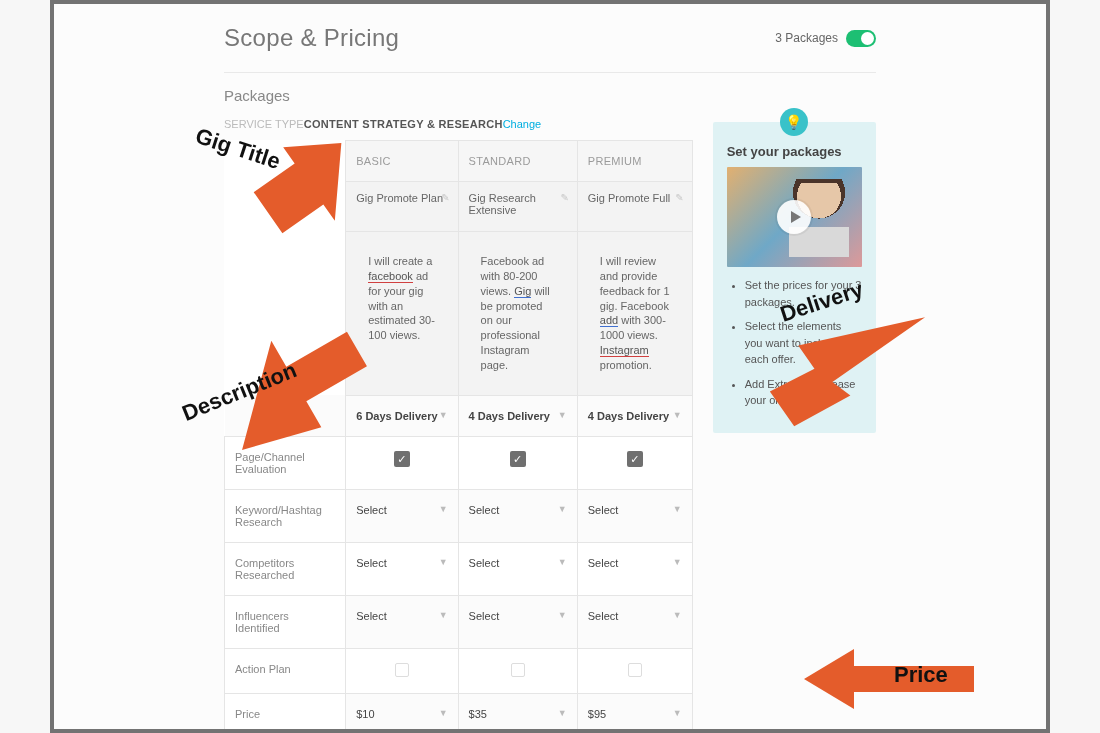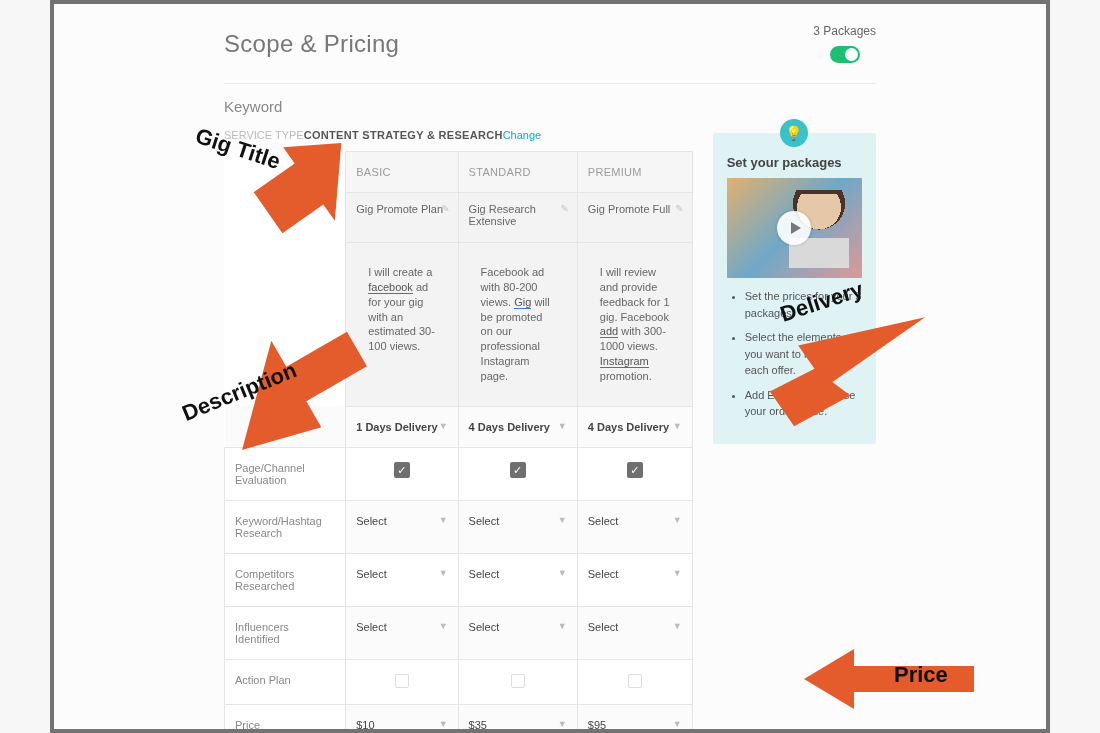--- a/index.html
+++ b/index.html
@@ -1,21 +1,21 @@
 <!DOCTYPE html>
 <html><head>
 <meta charset="utf-8">
 <style>
   * { box-sizing: border-box; }
   html,body { margin:0; padding:0; font-family: Helvetica, Arial, sans-serif; background:#f7f7f7; color:#555; }
   .viewport { width:1000px; height:733px; position:relative; overflow:hidden; background:#fcfcfc; border:4px solid #737373; margin:0 auto; }
   .page { padding:20px 170px 0 170px; }
   h1.title { font-size:24px; font-weight:300; color:#777; margin:0; letter-spacing:0.3px; }
   .topbar { display:flex; justify-content:space-between; align-items:center; }
-  .toggle-wrap { display:flex; align-items:center; gap:8px; font-size:12px; color:#666;flex-direction:column; }
+  .toggle-wrap { display:flex; align-items:center; gap:8px; font-size:12px; color:#666; }
   .toggle { width:30px; height:17px; border-radius:10px; background:#1dbf73; position:relative; }
   .toggle .knob { width:13px; height:13px; background:#fff; border-radius:50%; position:absolute; top:2px; right:2px; }
   hr.sep { border:none; border-top:1px solid #e9e9e9; margin:20px 0 14px 0; }
   .section-label { font-size:15px; color:#888; font-weight:400; margin:0 0 14px 0; }
   .service-line { font-size:11px; color:#999; display:flex; align-items:flex-start; margin-bottom:10px; }
   .service-line .svc-type { color:#bbb; }
   .service-line .svc-val { color:#555; font-weight:700; letter-spacing:0.3px; }
   .service-line .change { color:#00aee0; font-weight:400; cursor:pointer; }
 
   .layout { display:flex; gap:20px; align-items:flex-start; }
@@ -61,21 +61,21 @@
   <div class="topbar">
     <h1 class="title">Scope &amp; Pricing</h1>
     <div class="toggle-wrap">
       <span>3 Packages</span>
       <div class="toggle">
             <div class="knob"></div>
           </div>
     </div>
   </div>
   <hr class="sep">
-  <div class="section-label">Keyword</div>
+  <div class="section-label">Packages</div>
 
   <div class="service-line">
     <span class="svc-type">SERVICE TYPE</span>
     <span class="svc-val">CONTENT STRATEGY &amp; RESEARCH</span>
     <span class="change">Change</span>
   </div>
 
   <div class="layout">
     <table class="grid">
 
@@ -111,21 +111,21 @@
         <td class="desc-cell">
           <span>Facebook ad with 80-200 views. </span><span class="blueline">Gig</span><span> will be promoted on our professional Instagram page.</span>
         </td>
         <td class="desc-cell">
           <span>I will review and provide feedback for 1 gig. Facebook </span><span class="blueline">add</span><span> with 300-1000 views. </span><span class="redline">Instagram</span><span> promotion.</span>
         </td>
       </tr>
 
       <tr class="zebra-b">
         <td class="rowlabel" style="border:none;background:transparent;"></td>
-        <td class="sel-cell"><span>1 Days Delivery</span><span class="sel-caret">▼</span></td>
+        <td class="sel-cell"><span>6 Days Delivery</span><span class="sel-caret">▼</span></td>
         <td class="sel-cell"><span>4 Days Delivery</span><span class="sel-caret">▼</span></td>
         <td class="sel-cell"><span>4 Days Delivery</span><span class="sel-caret">▼</span></td>
       </tr>
 
       </tbody>
           <tbody id="feature-rows">
             <tr>
               <td class="rowlabel">Page/Channel Evaluation</td>
               <td class="check-cell"><span class="chk-on">✓</span></td>
               <td class="check-cell"><span class="chk-on">✓</span></td>

